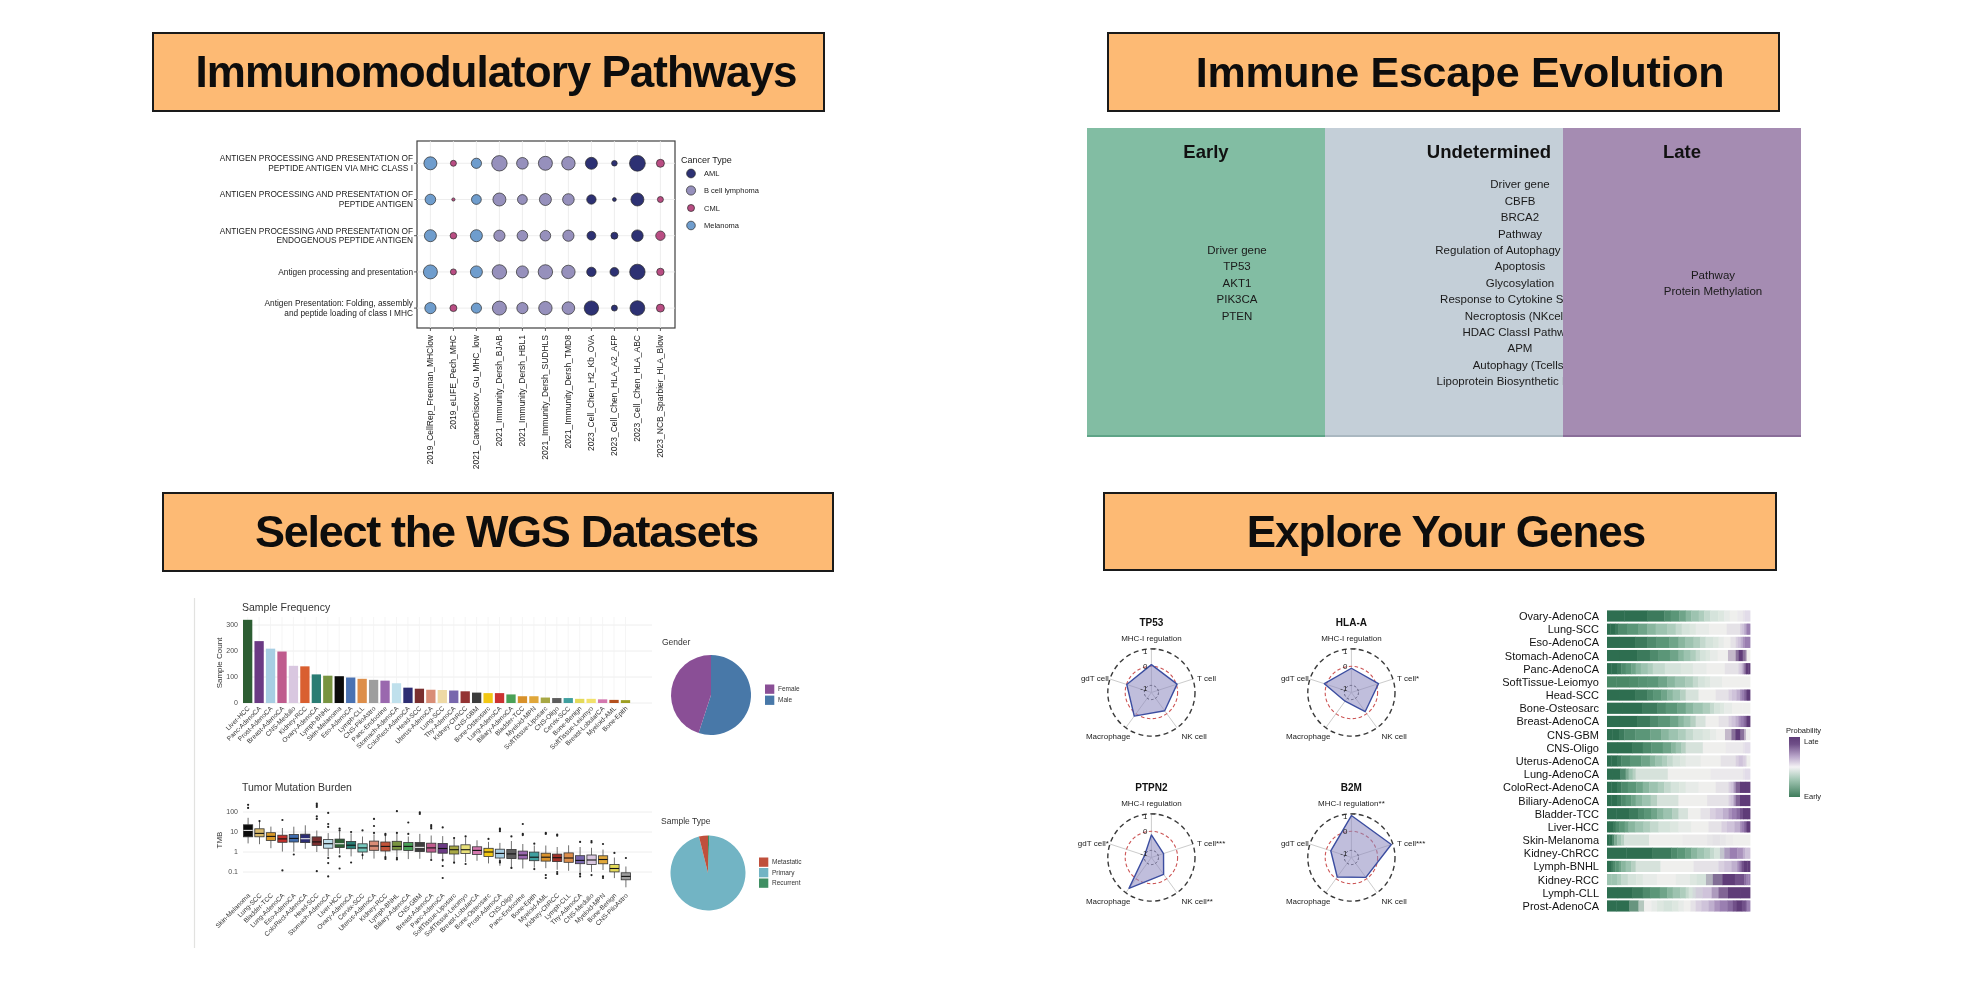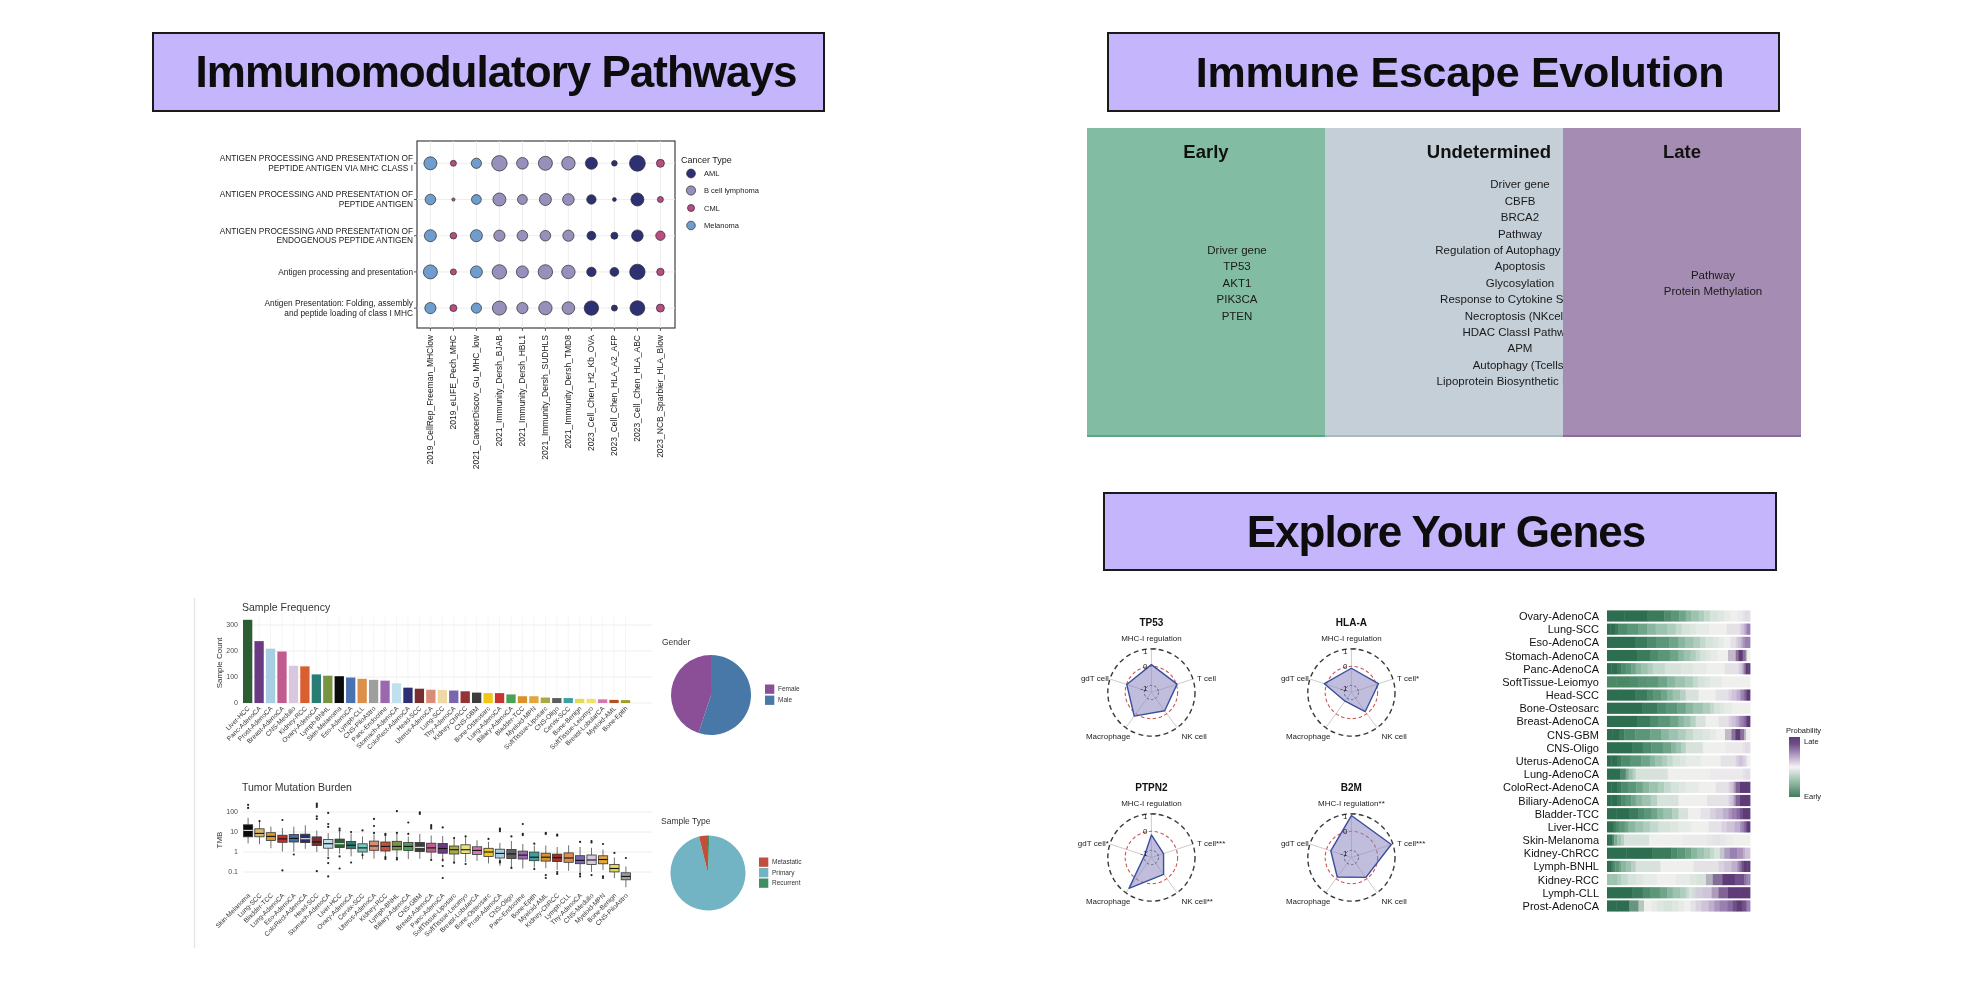--- a/index.html
+++ b/index.html
@@ -1,26 +1,27 @@
 <!DOCTYPE html>
 <html><head><meta charset="utf-8">
 <style>
 *{margin:0;padding:0;box-sizing:border-box;}
 html,body{width:1976px;height:1008px;background:#ffffff;font-family:"Liberation Sans",sans-serif;}
 .page{position:relative;width:1976px;height:1008px;overflow:hidden;}
-.tbox{position:absolute;background:#c4b5fd;border:2.5px solid #1a1a1a;display:flex;align-items:center;justify-content:center;font-weight:bold;color:#0d0d0d;}
+.tbox{position:absolute;background:#fdba74;border:2.5px solid #1a1a1a;display:flex;align-items:center;justify-content:center;font-weight:bold;color:#0d0d0d;}
 .col{position:absolute;top:128px;height:309px;width:238px;}
 .colhead{position:absolute;top:13px;width:100%;text-align:center;font-weight:bold;font-size:18.5px;color:#111;}
 .collist{position:absolute;width:100%;text-align:center;font-size:11.5px;color:#1a1a1a;line-height:16.4px;margin-left:31px;}
 svg{position:absolute;left:0;top:0;}
 </style></head>
 <body>
 <div class="page">
 <div class="tbox" style="left:152px;top:32px;width:673px;height:80px;font-size:44px;letter-spacing:-1px;padding-left:15px;">Immunomodulatory Pathways</div>
 <div class="tbox" style="left:1107px;top:32px;width:673px;height:80px;font-size:43px;letter-spacing:-0.3px;padding-left:33px;">Immune Escape Evolution</div>
+<div class="tbox" style="left:162px;top:492px;width:672px;height:80px;font-size:45px;letter-spacing:-1.3px;padding-left:17px;">Select the WGS Datasets</div>
 <div class="tbox" style="left:1103px;top:492px;width:674px;height:79px;font-size:44px;letter-spacing:-1px;padding-left:12px;">Explore Your Genes</div>
 
 <div class="col" style="left:1087px;background:#82bda3;border-bottom:2px solid #5ea487;">
   <div class="colhead">Early</div>
   <div class="collist" style="top:114px;">Driver gene<br>TP53<br>AKT1<br>PIK3CA<br>PTEN</div>
 </div>
 <div class="col" style="left:1325px;background:#c4cfd8;border-bottom:2px solid #aab8c1;padding-left:45px;">
   <div class="colhead">Undetermined</div>
   <div class="collist" style="top:48.4px;">Driver gene<br>CBFB<br>BRCA2<br>Pathway<br>Regulation of Autophagy (MHC-I)<br>Apoptosis<br>Glycosylation<br>Response to Cytokine Stimulus<br>Necroptosis (NKcells)<br>HDAC ClassI Pathway<br>APM<br>Autophagy (Tcells)<br>Lipoprotein Biosynthetic Process</div>
 </div>

